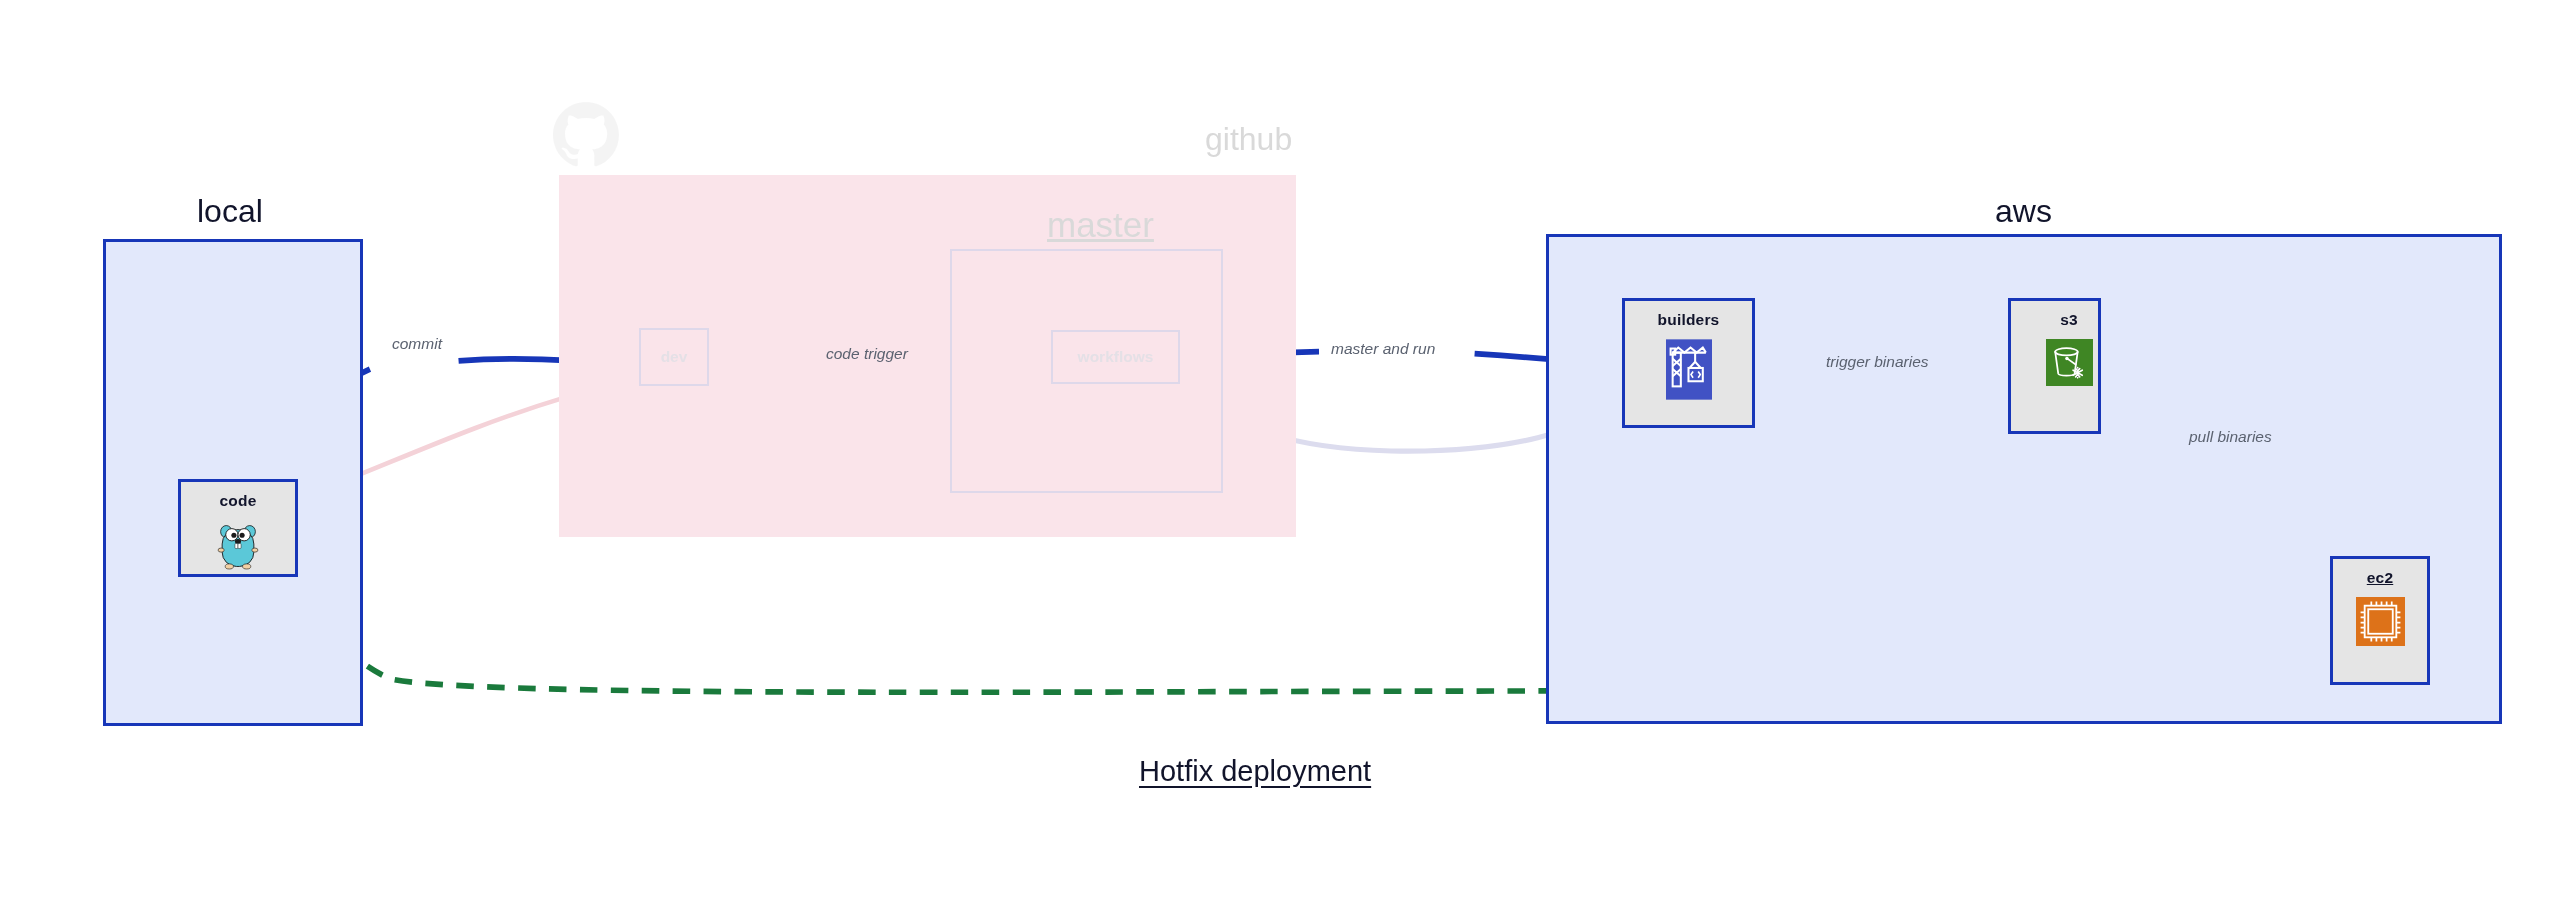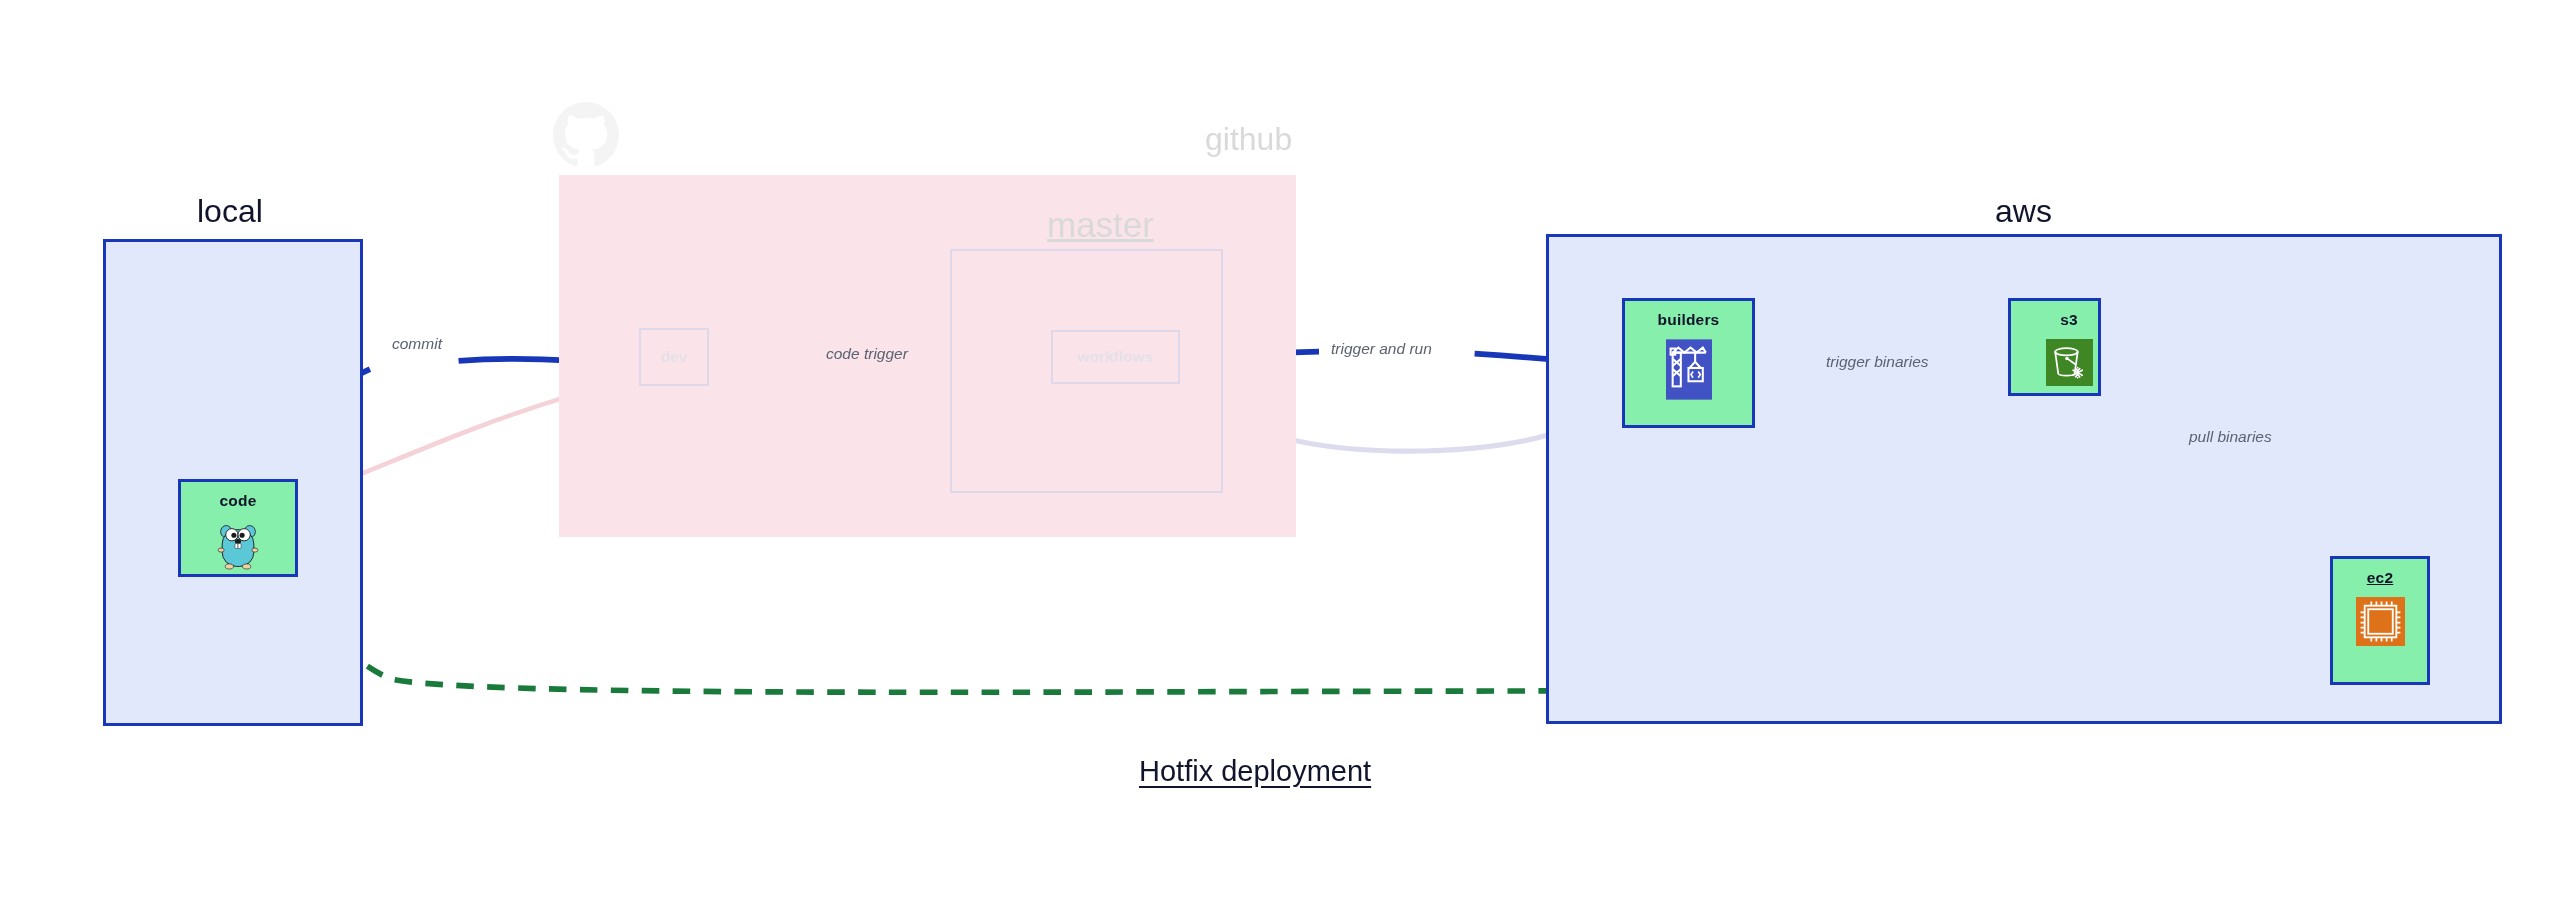--- a/index.html
+++ b/index.html
@@ -10,21 +10,21 @@
 
   .group-label{position:absolute;font-size:32px;line-height:32px;color:#11142b;white-space:nowrap;}
   .group-label.faded{color:#d9d9d9;}
 
   .container{position:absolute;box-sizing:border-box;}
   .c-blue{background:#e2e8fb;border:3.6px solid #1736b8;}
   .c-pink{background:#fae4ea;border:0;}
   .c-faint{background:transparent;border:2.1px solid #ded8ea;}
 
   .node{position:absolute;box-sizing:border-box;display:flex;flex-direction:column;
-        align-items:center;background:#86efac;border:3.6px solid #1736b8;}
+        align-items:center;background:#e5e5e5;border:3.6px solid #1736b8;}
   .node .n-label{font-size:15.5px;font-weight:bold;line-height:15.5px;margin-top:11.3px;
         letter-spacing:0.2px;color:#11142b;}
   .node .n-icon{margin-top:11.3px;}
   .node-faint{position:absolute;box-sizing:border-box;display:flex;flex-direction:column;
         align-items:center;justify-content:center;background:transparent;border:2.1px solid #ded8ea;}
   .node-faint .n-label{font-size:15.5px;font-weight:bold;color:#e4e0e6;line-height:15.5px;}
 
   .edge-label{position:absolute;font-size:15.5px;font-style:italic;color:#5b6270;
         white-space:nowrap;line-height:15.5px;}
 
@@ -158,21 +158,21 @@
           <path d="M57 26 L57 44"></path>
 
           <path d="M46 56 L57 44 L68 56"></path>
           <rect x="44" y="56" width="28" height="26"></rect>
           <path d="M53 63 L49 69 L53 75 M63 63 L67 69 L63 75" stroke-width="3.2"></path>
         </g>
       </svg>
     </div>
   </div>
 
-  <div class="node" style="left:2008px;top:298px;width:93px;height:98px;padding-left:29px;">
+  <div class="node" style="left:2008px;top:298px;width:93px;height:136px;padding-left:29px;">
     <div class="n-label">s3</div>
     <div class="n-icon">
       <svg width="47" height="47" viewBox="0 0 92 92">
         <rect x="0" y="0" width="92" height="92" fill="#3f8624"></rect>
         <g fill="none" stroke="#ffffff" stroke-width="3.4" stroke-linecap="round">
           <ellipse cx="40" cy="25" rx="22" ry="7"></ellipse>
           <path d="M18 25 L24 68 C26 73 54 73 56 68 L62 25"></path>
           <path d="M41 38 L58 50"></path>
         </g>
         <circle cx="41" cy="38" r="3.4" fill="#ffffff"></circle>
@@ -200,21 +200,21 @@
           <path d="M79 30 L87 30 M79 40 L87 40 M79 50 L87 50 M79 60 L87 60 M79 70 L87 70"></path>
         </g>
       </svg>
     </div>
   </div>
 
   <div class="edge-label" style="left:392px;top:336px;">commit</div>
 
   <div class="edge-label" style="left:826px;top:346px;">code trigger</div>
 
-  <div class="edge-label" style="left:1331px;top:341px;">trigger and run</div>
+  <div class="edge-label" style="left:1331px;top:341px;">master and run</div>
 
   <div class="edge-label" style="left:1826px;top:354px;">trigger binaries</div>
 
   <div class="edge-label" style="left:2189px;top:407px;margin-top:22px;">pull binaries</div>
 
   <div id="title" style="left:1139px;top:755px;">Hotfix deployment</div>
 
 </div>
 
 

